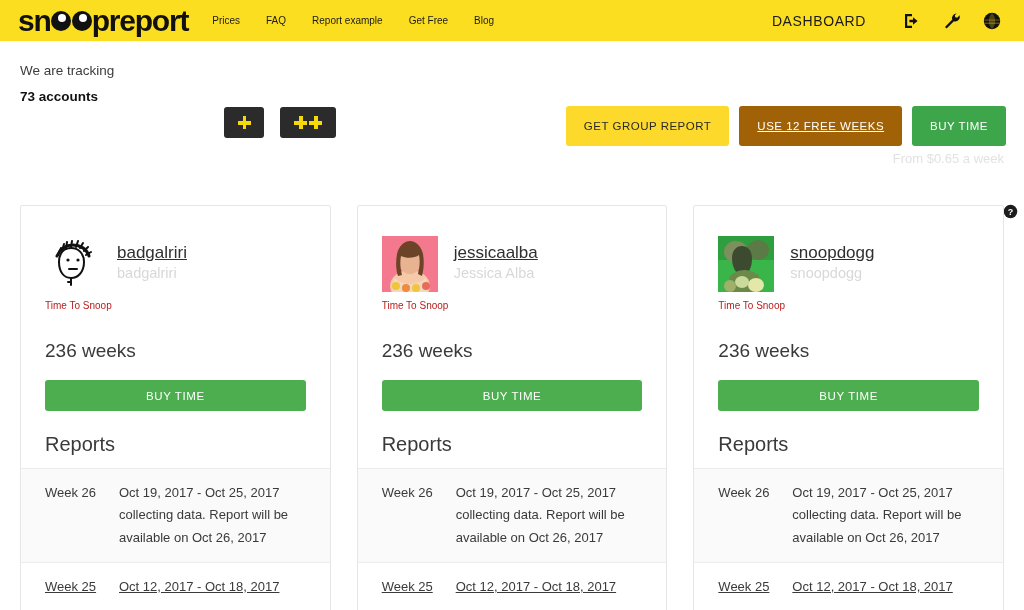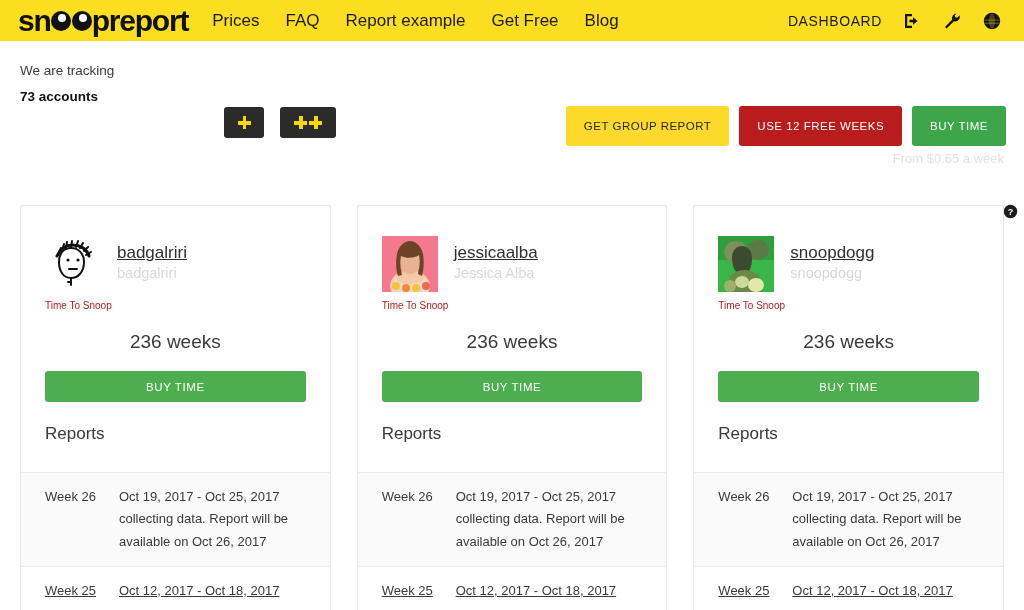--- a/index.html
+++ b/index.html
@@ -50,37 +50,38 @@
     background: #ffffff;
     top: 3px; left: 7px;
   }
   .nav {
     display: flex;
     align-items: center;
     margin-left: 24px;
     gap: 26px;
   }
   .nav a {
-    font-size: 17px;
+    font-size: 10px;
     color: #1b1b1b;
     text-decoration: none;
     white-space: nowrap;
   }
   .topbar-right {
     margin-left: auto;
     display: flex;
     align-items: center;
     gap: 20px;
     padding-right: 8px;
   }
   .dashboard-link {
     font-size: 14px;
     letter-spacing: 0.6px;
     color: #1b1b1b;
     text-decoration: none;
+    margin-right: 16px;
   }
   .hicon { width: 20px; height: 20px; display: block; }
   .hicon svg { display: block; }
 
   
   .toolbar {
     position: relative;
     height: 120px;
     padding: 18px 36px 0 20px;
   }
@@ -137,21 +138,21 @@
     font-family: "Liberation Sans", sans-serif;
     cursor: pointer;
     padding: 0 18px;
     height: 40px;
     display: flex;
     align-items: center;
     justify-content: center;
     white-space: nowrap;
   }
   .btn-yellow { background: #fcd92b; color: #2a2a2a; }
-  .btn-orange { background: #b91c1c; color: #ffffff; }
+  .btn-orange { background: #a16207; color: #ffffff; text-decoration: underline; }
   .btn-green  { background: #3ea64a; color: #ffffff; }
   .fineprint {
     position: absolute;
     right: 20px; top: 110px;
     font-size: 13px;
     color: #e2e2e2;
     white-space: nowrap;
     margin-left: 32px;
   }
 
@@ -208,41 +209,40 @@
     line-height: 1.3;
     margin-top: 1px;
   }
   .tts {
     font-size: 10px;
     color: #b91c1c;
   }
   .weeks {
     font-size: 19px;
     color: #3a3a3a;
-    text-align: center;
-    margin-top: 20px;
+    margin-top: 29px;
   }
   .buytime {
     display: block;
     width: 100%;
     margin-top: 18px;
     height: 31px;
     background: #4cae4f;
     color: #ffffff;
     border: none;
     border-radius: 3px;
     font-size: 11.5px;
     letter-spacing: 0.6px;
     font-family: "Liberation Sans", sans-serif;
     cursor: pointer;
   }
   .reports-label {
-    font-size: 17px;
+    font-size: 20px;
     color: #3a3a3a;
-    margin: 22px 0 28px 0;
+    margin: 22px 0 12px 0;
   }
   .report-row {
     border-top: 1px solid #ececec;
     padding: 13px 24px 13px 24px;
     display: flex;
     gap: 16px;
     font-size: 13px;
     color: #3a3a3a;
     line-height: 1.72;
   }

